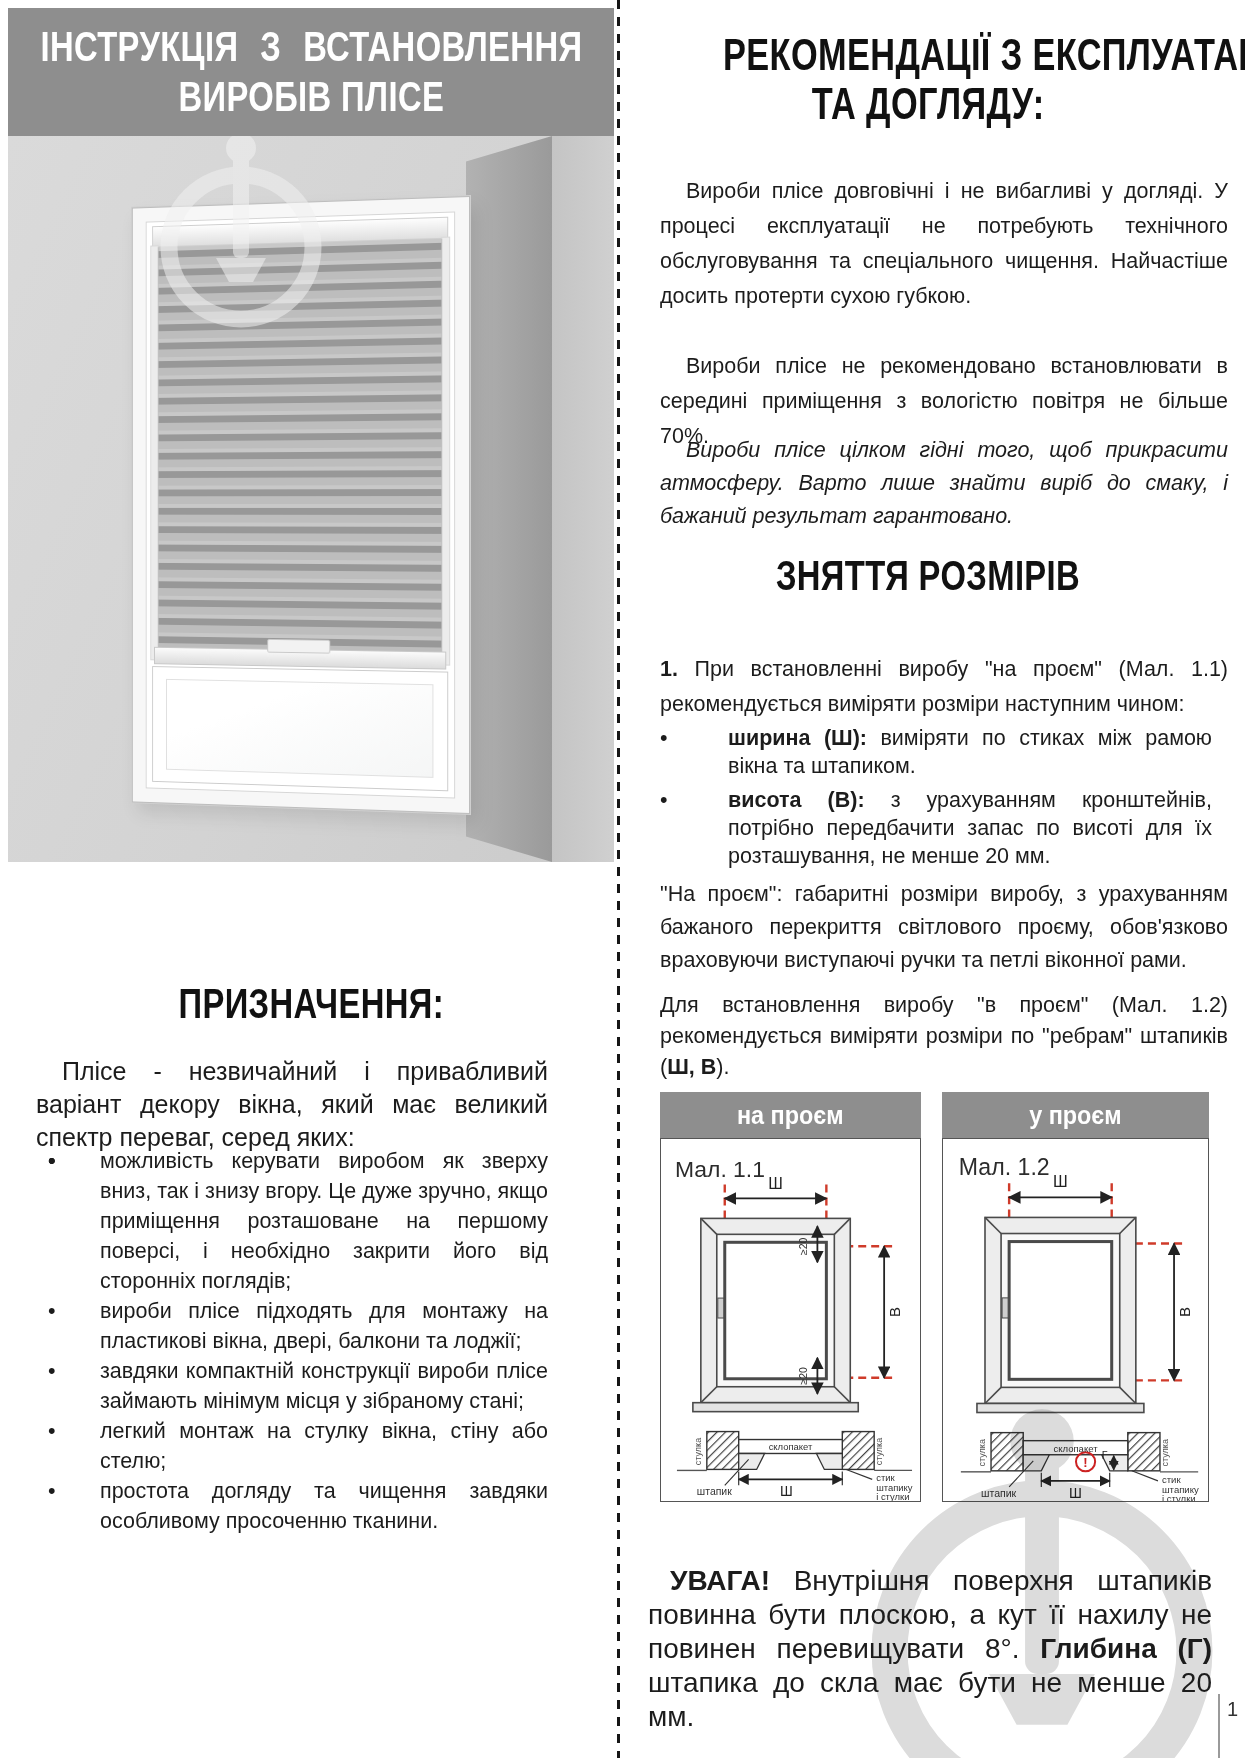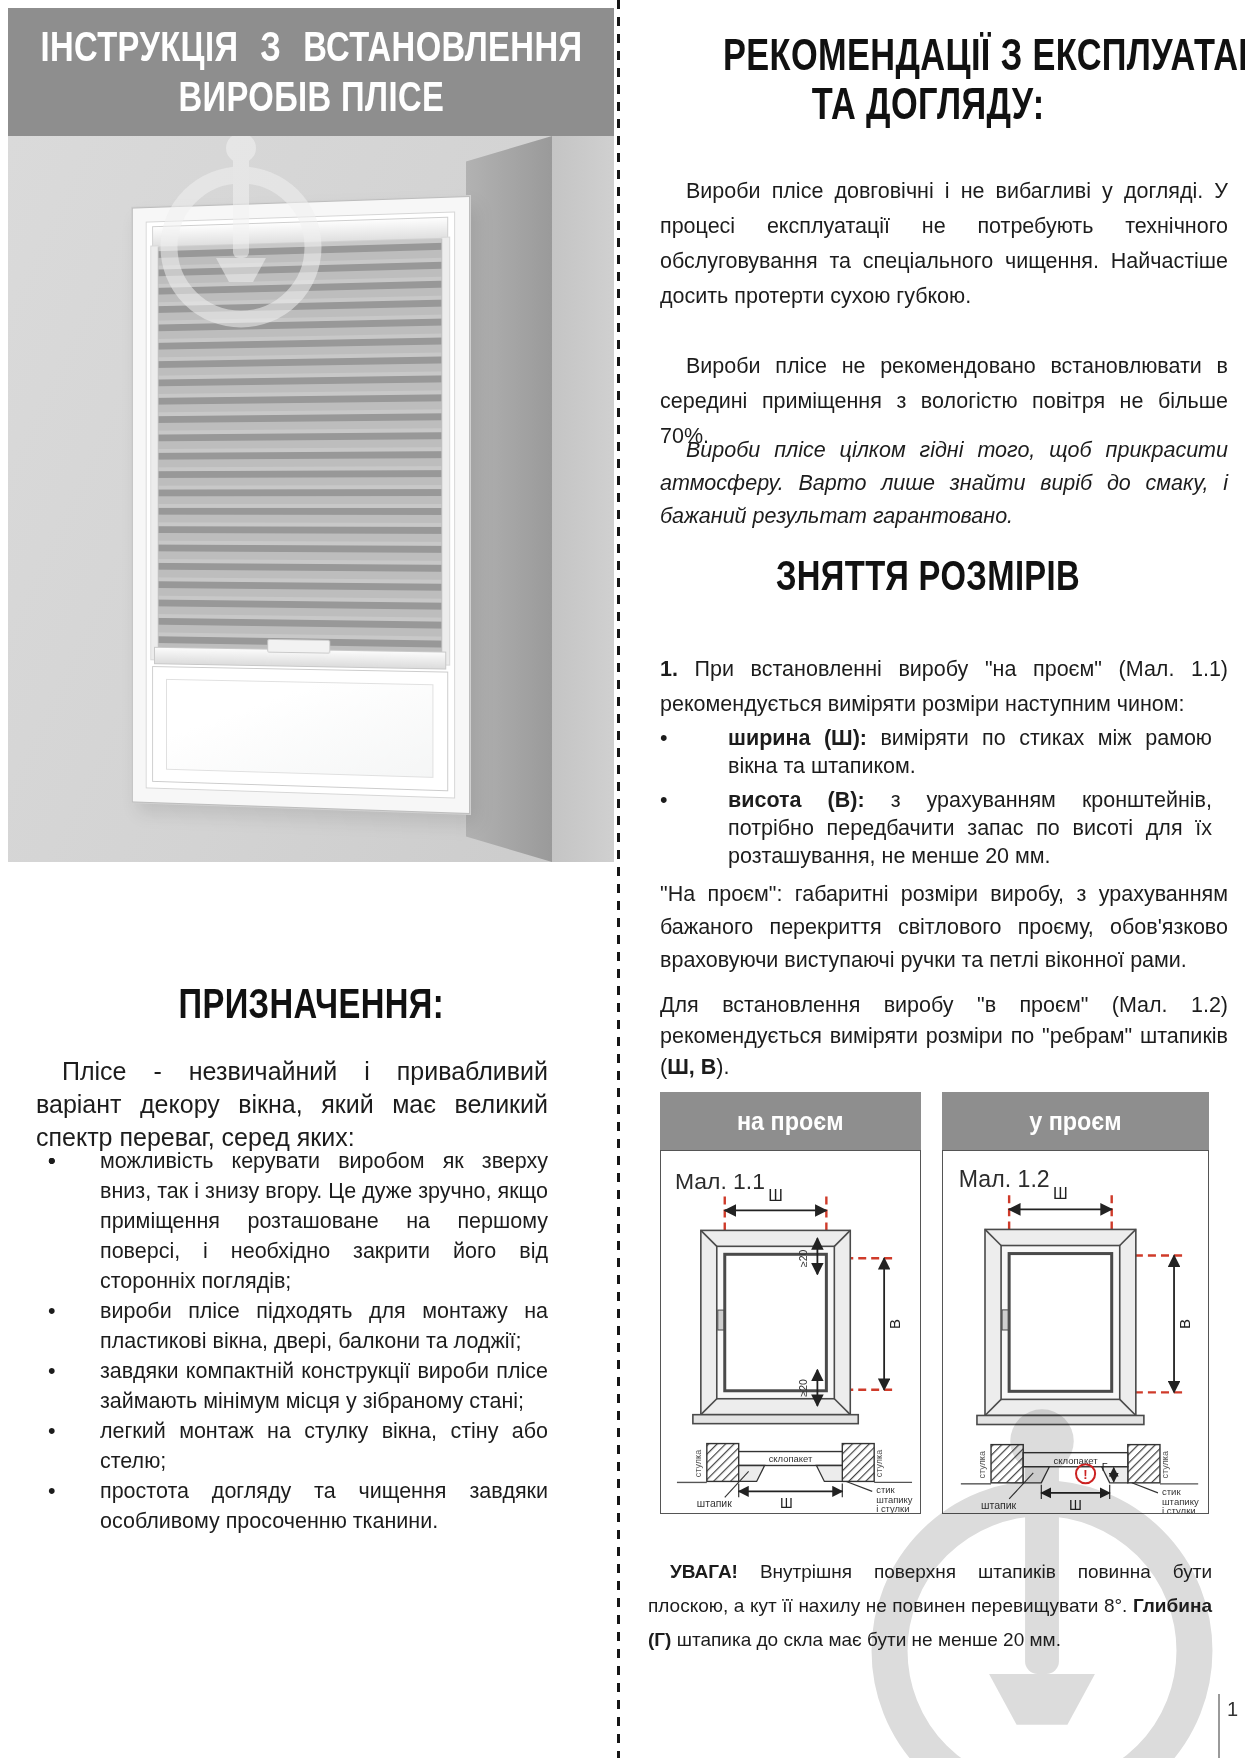--- a/index.html
+++ b/index.html
@@ -71,27 +71,27 @@
   .r-bullets{top:724px;font-size:21.5px;line-height:28px;}
   .r-bullets .item{position:relative;padding-left:84px;text-align:justify;margin-bottom:6px;}
   .r-bullets .dot{position:absolute;left:16px;top:0;}
   .r-naproem{top:862px;line-height:33px;}
   .r-vproem{top:974px;line-height:31px;}
   b{font-weight:bold;}
   
   .figs{left:660px;top:1092px;display:flex;gap:21px;z-index:2;}
   .fig1{width:261px;}
   .fig2{width:267px;}
-  .fig-head{background:#8e8e8e;color:#fff;text-align:center;height:58px;
+  .fig-head{background:#8e8e8e;color:#fff;text-align:center;height:46px;
     display:flex;align-items:center;justify-content:center;}
   .fig-head span{font-weight:bold;font-size:26px;transform:scaleX(.9);display:inline-block;}
   .fig-body{border:1.5px solid #555;height:362px;position:relative;background:#fff;}
   .fig-body svg{position:absolute;left:0;top:0;width:100%;height:100%;}
   
-  .attn{left:648px;top:1536px;width:564px;font-size:19px;line-height:34px;
+  .attn{left:648px;top:1536px;width:564px;font-size:28px;line-height:34px;
     text-align:justify;text-indent:22px;z-index:6;}
   
   .pg-rule{left:1218px;top:1694px;width:2px;height:64px;background:#9a9a9a;}
   .pg-num{left:1227px;top:1698px;font-size:20px;color:#333;}
 </style>
 </head>
 <body>
 
 <div class="abs title-box">
   <span class="cond l1">ІНСТРУКЦІЯ З ВСТАНОВЛЕННЯ</span>

